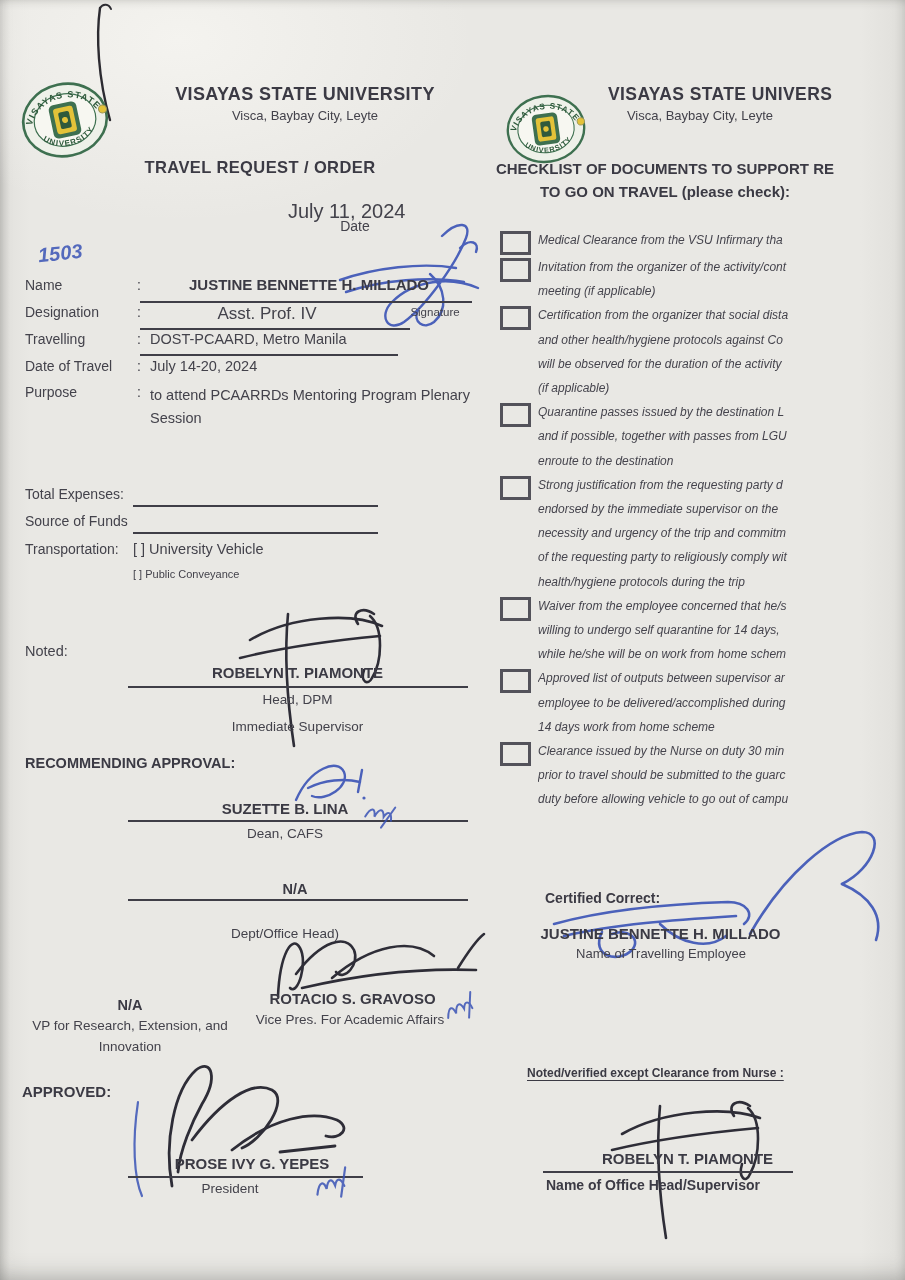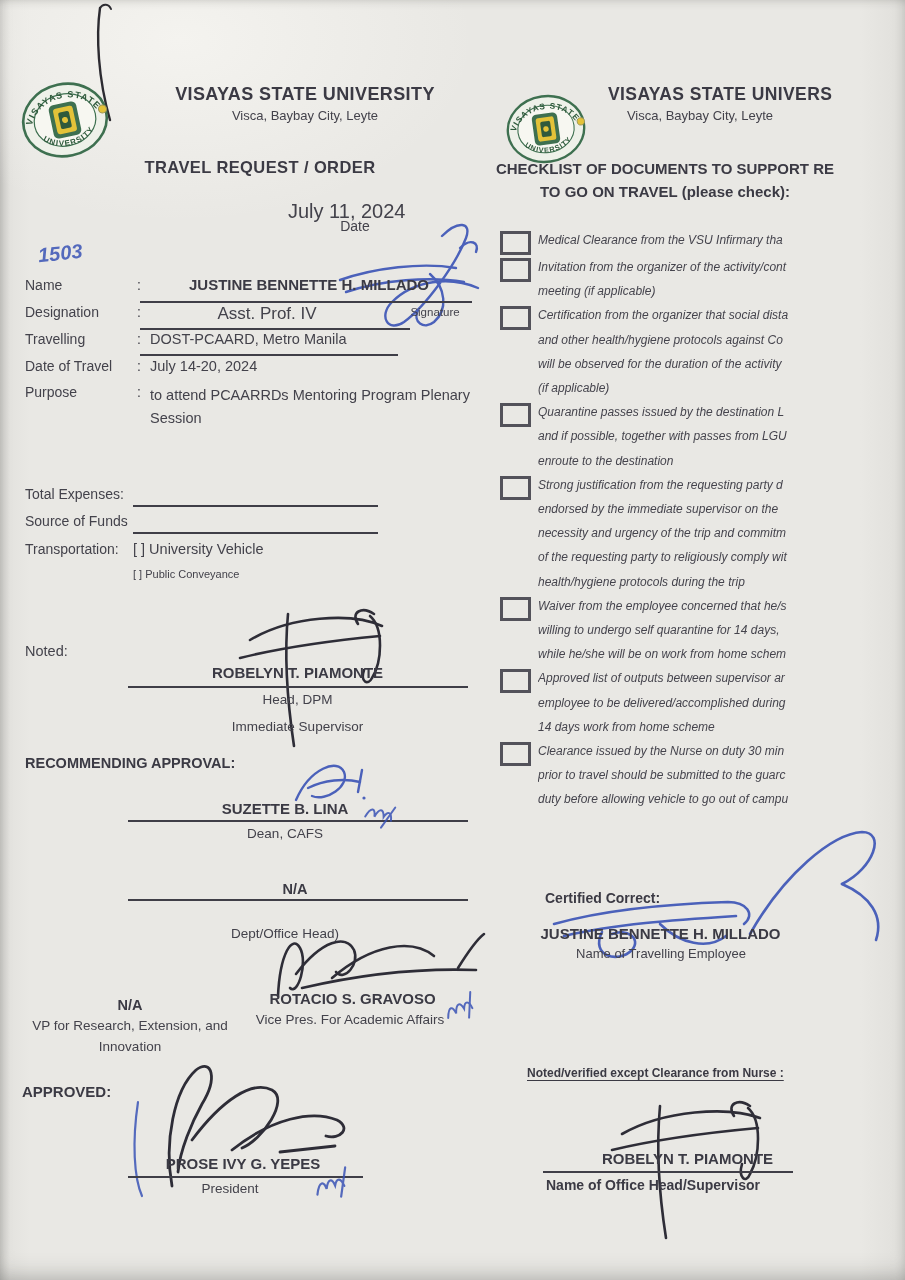--- a/index.html
+++ b/index.html
@@ -165,21 +165,21 @@
     <g stroke="#2e2d37" stroke-width="2.8" fill="none" stroke-linecap="round">
       <path d="M42,128 C34,84 44,32 66,12 C82,0 88,20 72,46 C62,64 50,92 48,114"></path>
       <path d="M62,82 C92,42 122,22 142,32 C160,42 132,82 112,90"></path>
       <path d="M102,92 C142,60 182,52 207,62 C222,70 210,82 196,78"></path>
       <path d="M150,94 L205,88"></path>
     </g>
     <g stroke="#3a53b6" stroke-width="2.2" fill="none" stroke-linecap="round" opacity=".85">
       <path d="M8,44 C2,84 4,120 12,138"></path>
     </g>
   </svg>
-  <div class="t b c" style="left:143px;top:1155px;width:200px;font-size:15px">PROSE IVY G. YEPES</div>
+  <div class="t b c" style="left:152px;top:1155px;width:200px;font-size:15px">PROSE IVY G. YEPES</div>
   <div class="ul" style="left:128px;top:1176px;width:235px"></div>
   <div class="t c" style="left:150px;top:1181px;width:160px;font-size:13.5px">President</div>
   <svg class="sig" style="left:312px;top:1168px;transform:rotate(-10deg)" width="40" height="34" viewBox="0 0 40 34">
     <g stroke="#3a53b6" stroke-width="2.2" fill="none" stroke-linecap="round" opacity=".85">
       <path d="M4,24 C8,10 13,12 14,20 C17,10 21,10 23,18 C26,10 30,12 32,20"></path>
       <path d="M36,2 L27,30"></path>
     </g>
   </svg>
 
   <svg class="seal-svg" style="left:505px;top:92px;transform:rotate(-8deg)" width="82" height="74" viewBox="0 0 90 80">

